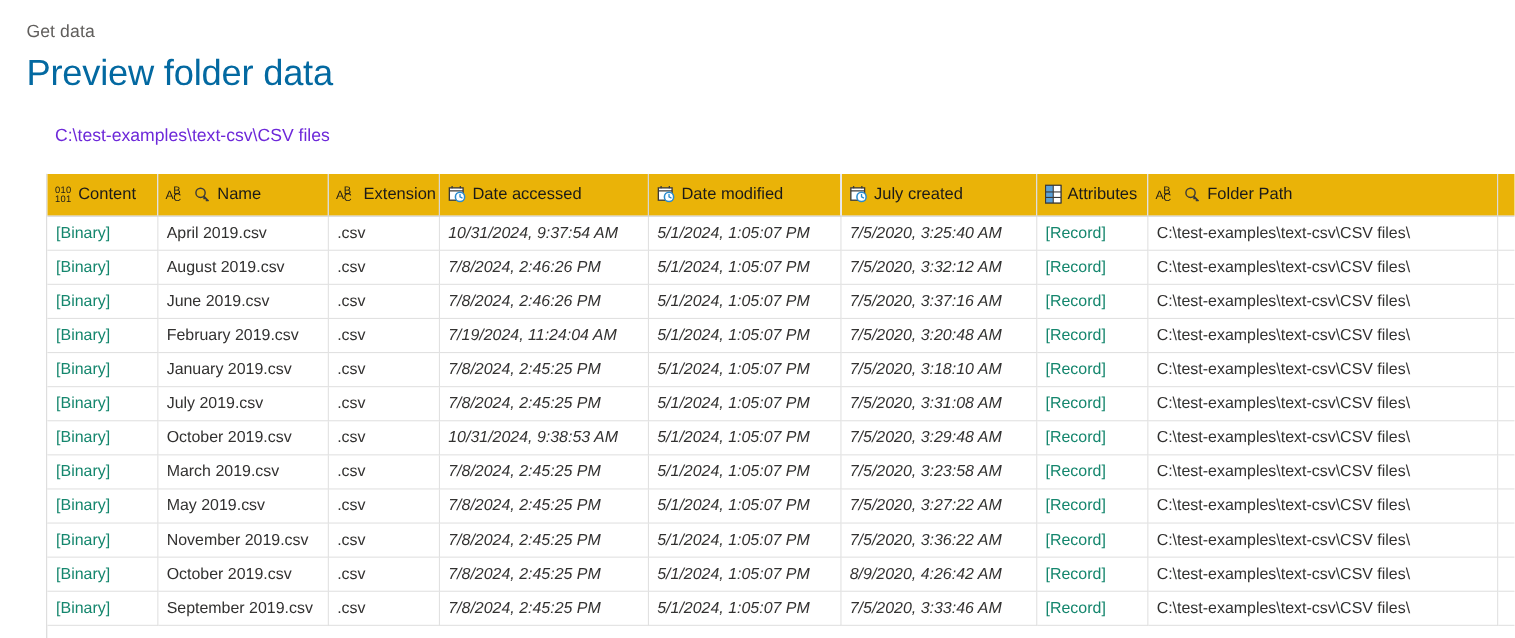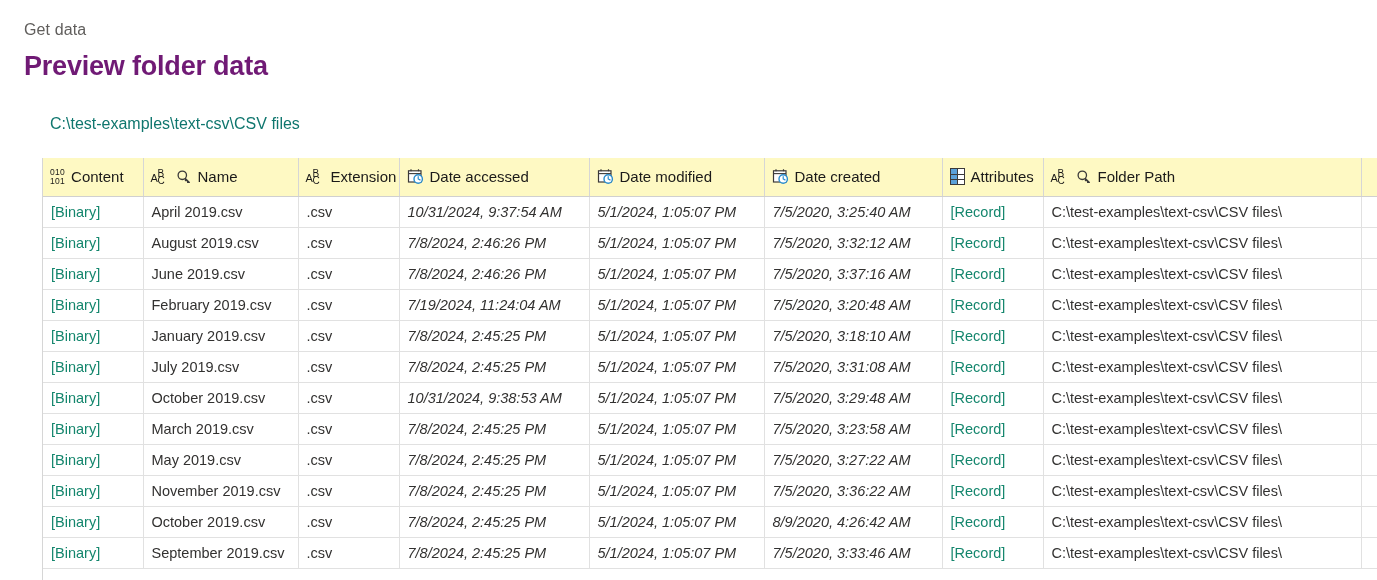--- a/index.html
+++ b/index.html
@@ -25,32 +25,32 @@
     top: 19px;
     font-size: 16px;
     color: #605e5c;
     line-height: 22px;
     letter-spacing: .1px;
   }
   .page-title {
     position: absolute;
     left: 24px;
     top: 49px;
-    font-size: 27px;
-    font-weight: bold;
-    color: #701a75;
+    font-size: 33px;
+    font-weight: normal;
+    color: #0369a1;
     line-height: 34px;
     letter-spacing: -.2px;
   }
   .folder-path {
     position: absolute;
     left: 50px;
     top: 113px;
     font-size: 16px;
-    color: #0f766e;
+    color: #6d28d9;
     line-height: 22px;
   }
 
   
   .grid-wrap {
     position: absolute;
     left: 42px;
     top: 158px;
     width: 1335px;
     height: 422px;
@@ -69,21 +69,21 @@
     padding: 0 8px;
     height: 31px;
     overflow: hidden;
     white-space: nowrap;
     text-align: left;
     font-weight: normal;
     vertical-align: middle;
     box-sizing: border-box;
   }
   table.grid thead th {
-    background: #fef9c3;
+    background: #eab308;
     border-bottom: 1px solid #d0d0d0;
     border-right: 1px solid #d6d6d6;
     height: 38px;
     font-size: 15px;
     color: #1b1a19;
     padding: 0 6px 0 7px;
   }
   .th-inner { display: flex; align-items: center; gap: 6px; height: 100%; }
   .th-label { line-height: 1; }
 
@@ -237,21 +237,21 @@
             <div class="th-inner">
               <span class="icon">
                 <svg width="17" height="17" viewBox="0 0 17 17">
                     <rect x="1.5" y="2.8" width="12.5" height="11.2" fill="#fff" stroke="#3b3a39" stroke-width="1.2"></rect>
                     <path d="M1.5 5.6 H14" stroke="#3b3a39" stroke-width="1.1"></path>
                     <path d="M4 1.2 V3.2 M11.5 1.2 V3.2" stroke="#3b3a39" stroke-width="1.2"></path>
                     <circle cx="11.2" cy="11" r="4.2" fill="#fff" stroke="#2a8ccd" stroke-width="1.4"></circle>
                     <path d="M11.2 8.7 V11 L13 11.9" stroke="#2a8ccd" stroke-width="1.2" fill="none" stroke-linecap="round"></path>
                   </svg>
               </span>
-              <span class="th-label">Date created</span>
+              <span class="th-label">July created</span>
             </div>
           </th>
           <th>
             <div class="th-inner">
               <span class="icon-attrs">
                 <i class="b"></i>
                   <i class="w"></i>
                   <i class="b"></i>
                   <i class="w"></i>
                   <i class="b"></i>

